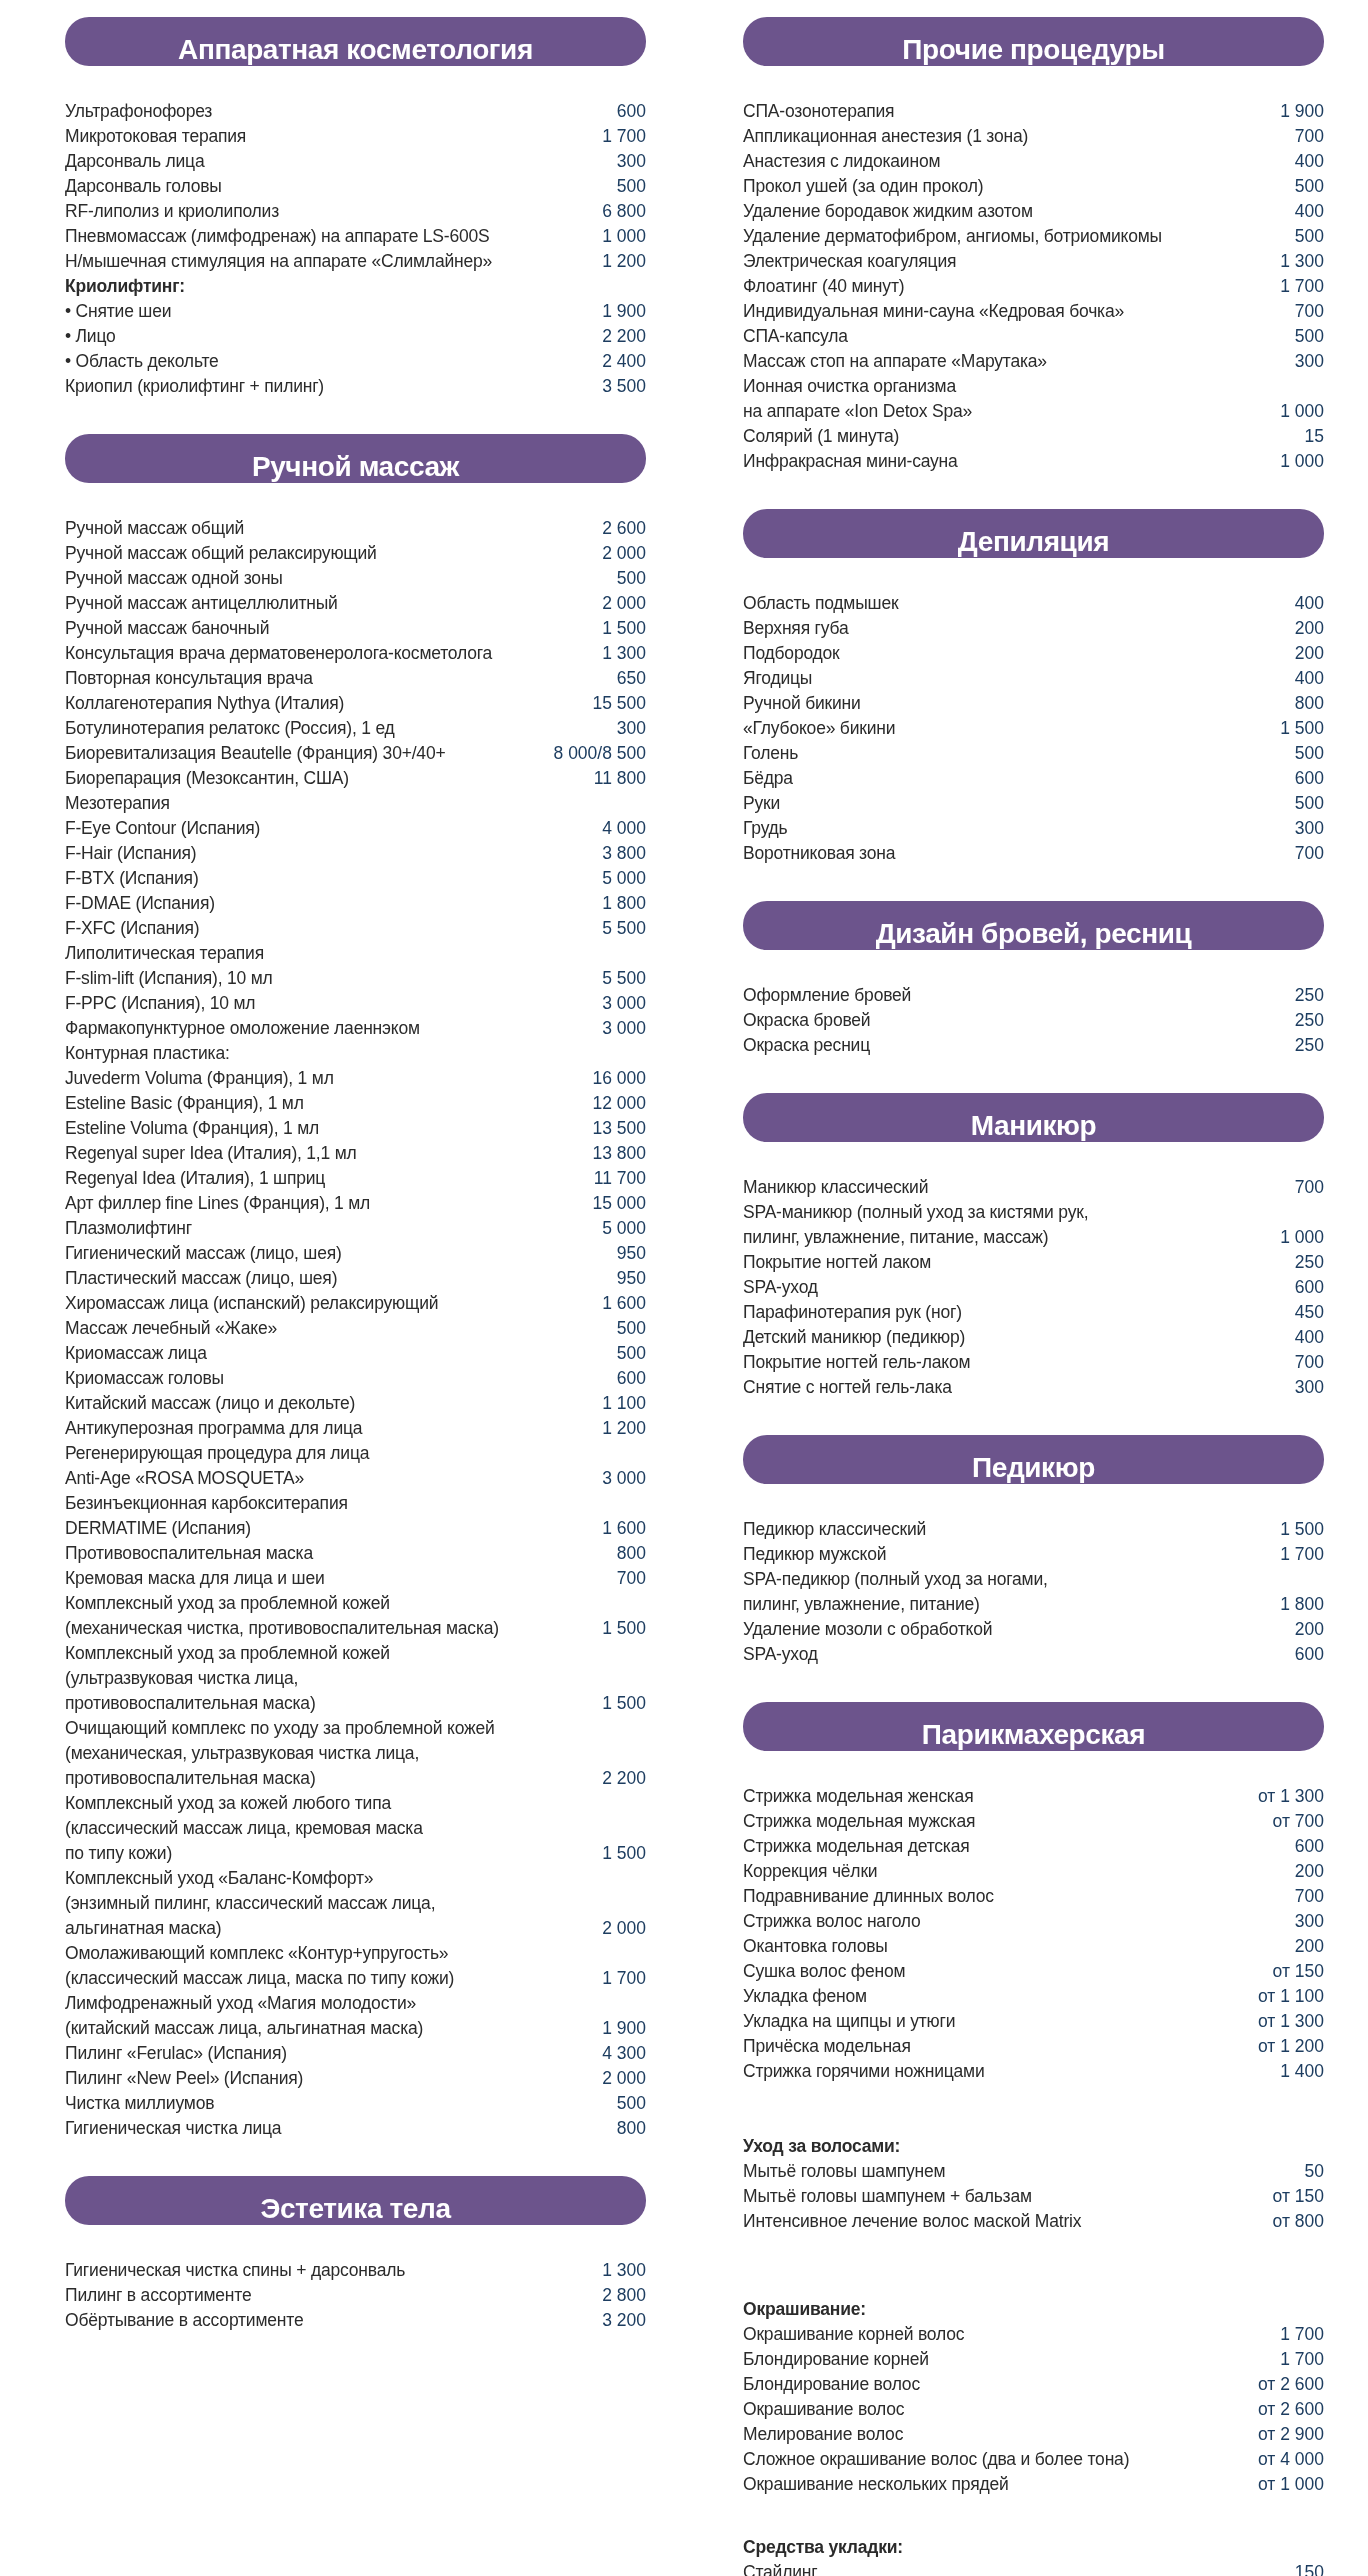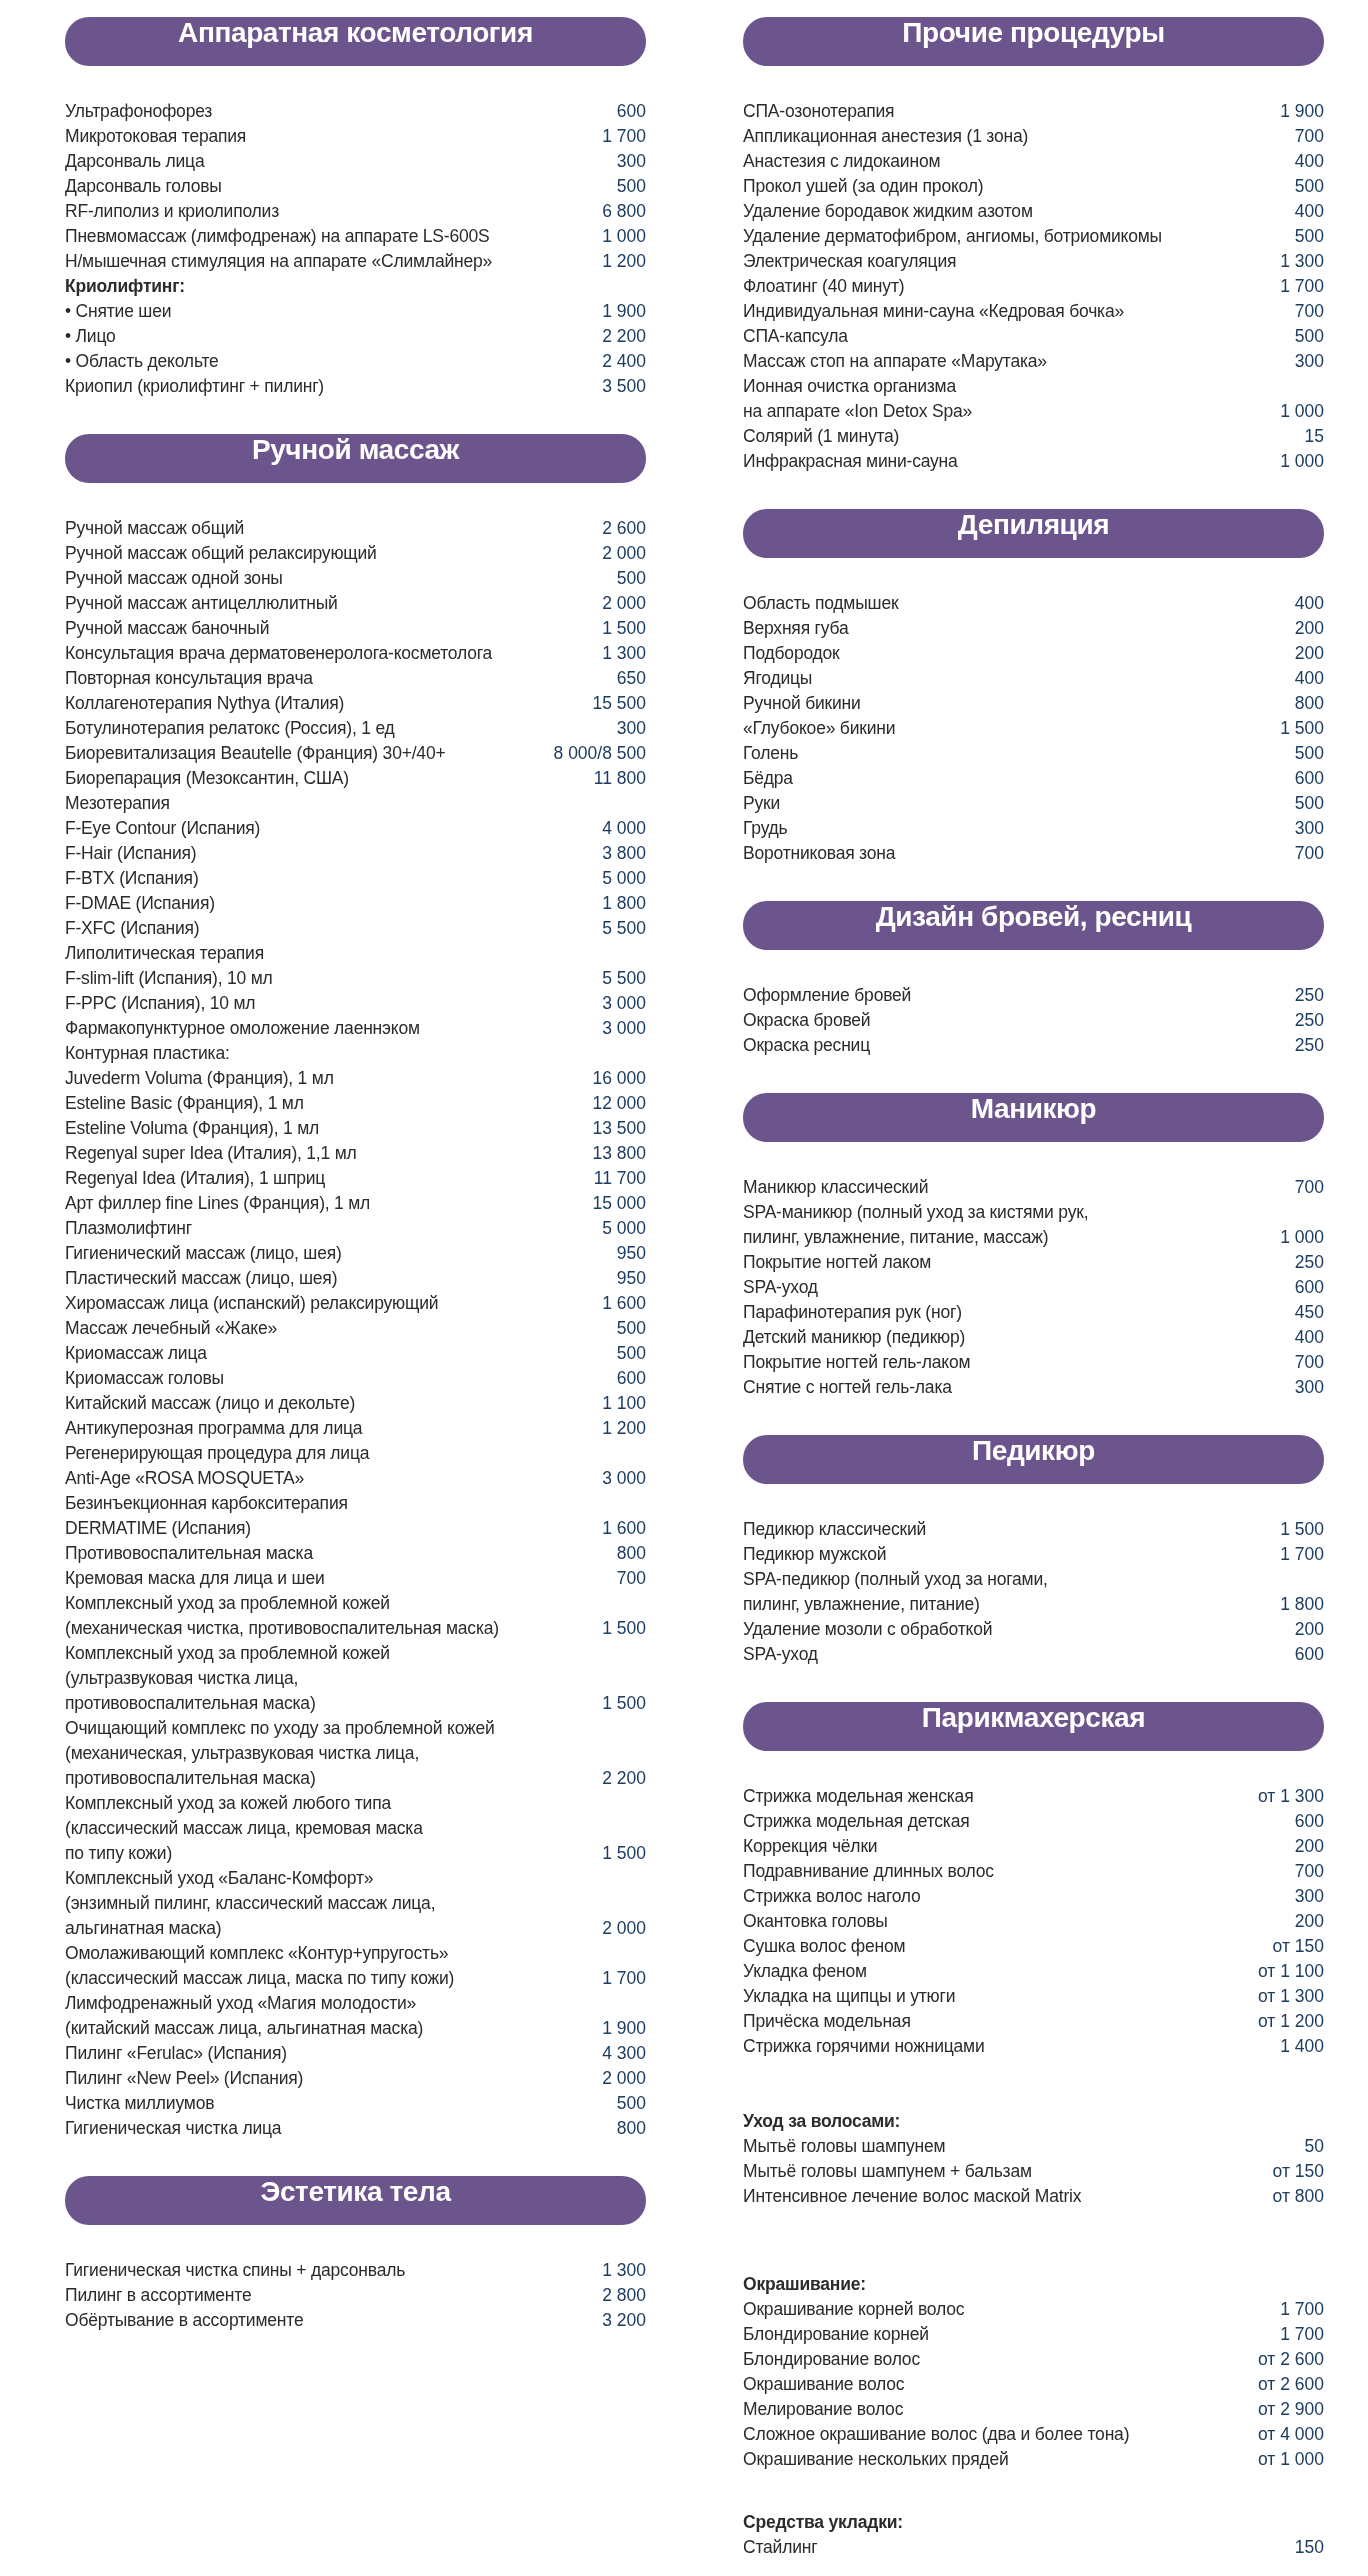--- a/index.html
+++ b/index.html
@@ -20,21 +20,21 @@
     box-sizing:border-box;
     display:flex;
     padding:16.7px 44px 0 65px;
     gap:97px;
   }
   .col{width:581px;flex:0 0 581px;}
   .section-header{
     background:var(--header-bg);
     border-radius:24px;
     height:49px;
-    display:flex;align-items:flex-start;justify-content:center;
+    display:flex;align-items:flex-end;justify-content:center;
     margin:35px 0 33px 0;
   }
   .section:first-child .section-header{margin-top:0;}
   .section-title{
     color:var(--header-fg);
     font-size:28px;
     font-weight:bold;
     letter-spacing:-0.4px;
     white-space:nowrap;
   }
@@ -749,20 +749,24 @@
   <section class="section">
     <div class="section-header">
       <span class="section-title">Парикмахерская</span>
     </div>
     <div class="rows">
   <div class="row">
     <span class="svc">Стрижка модельная женская</span>
     <span class="price">от 1 300</span>
   </div>
 
+  <div class="row">
+    <span class="svc">Стрижка модельная мужская</span>
+    <span class="price">от 700</span>
+  </div>
 
   <div class="row">
     <span class="svc">Стрижка модельная детская</span>
     <span class="price">600</span>
   </div>
 
   <div class="row">
     <span class="svc">Коррекция чёлки</span>
     <span class="price">200</span>
   </div>

